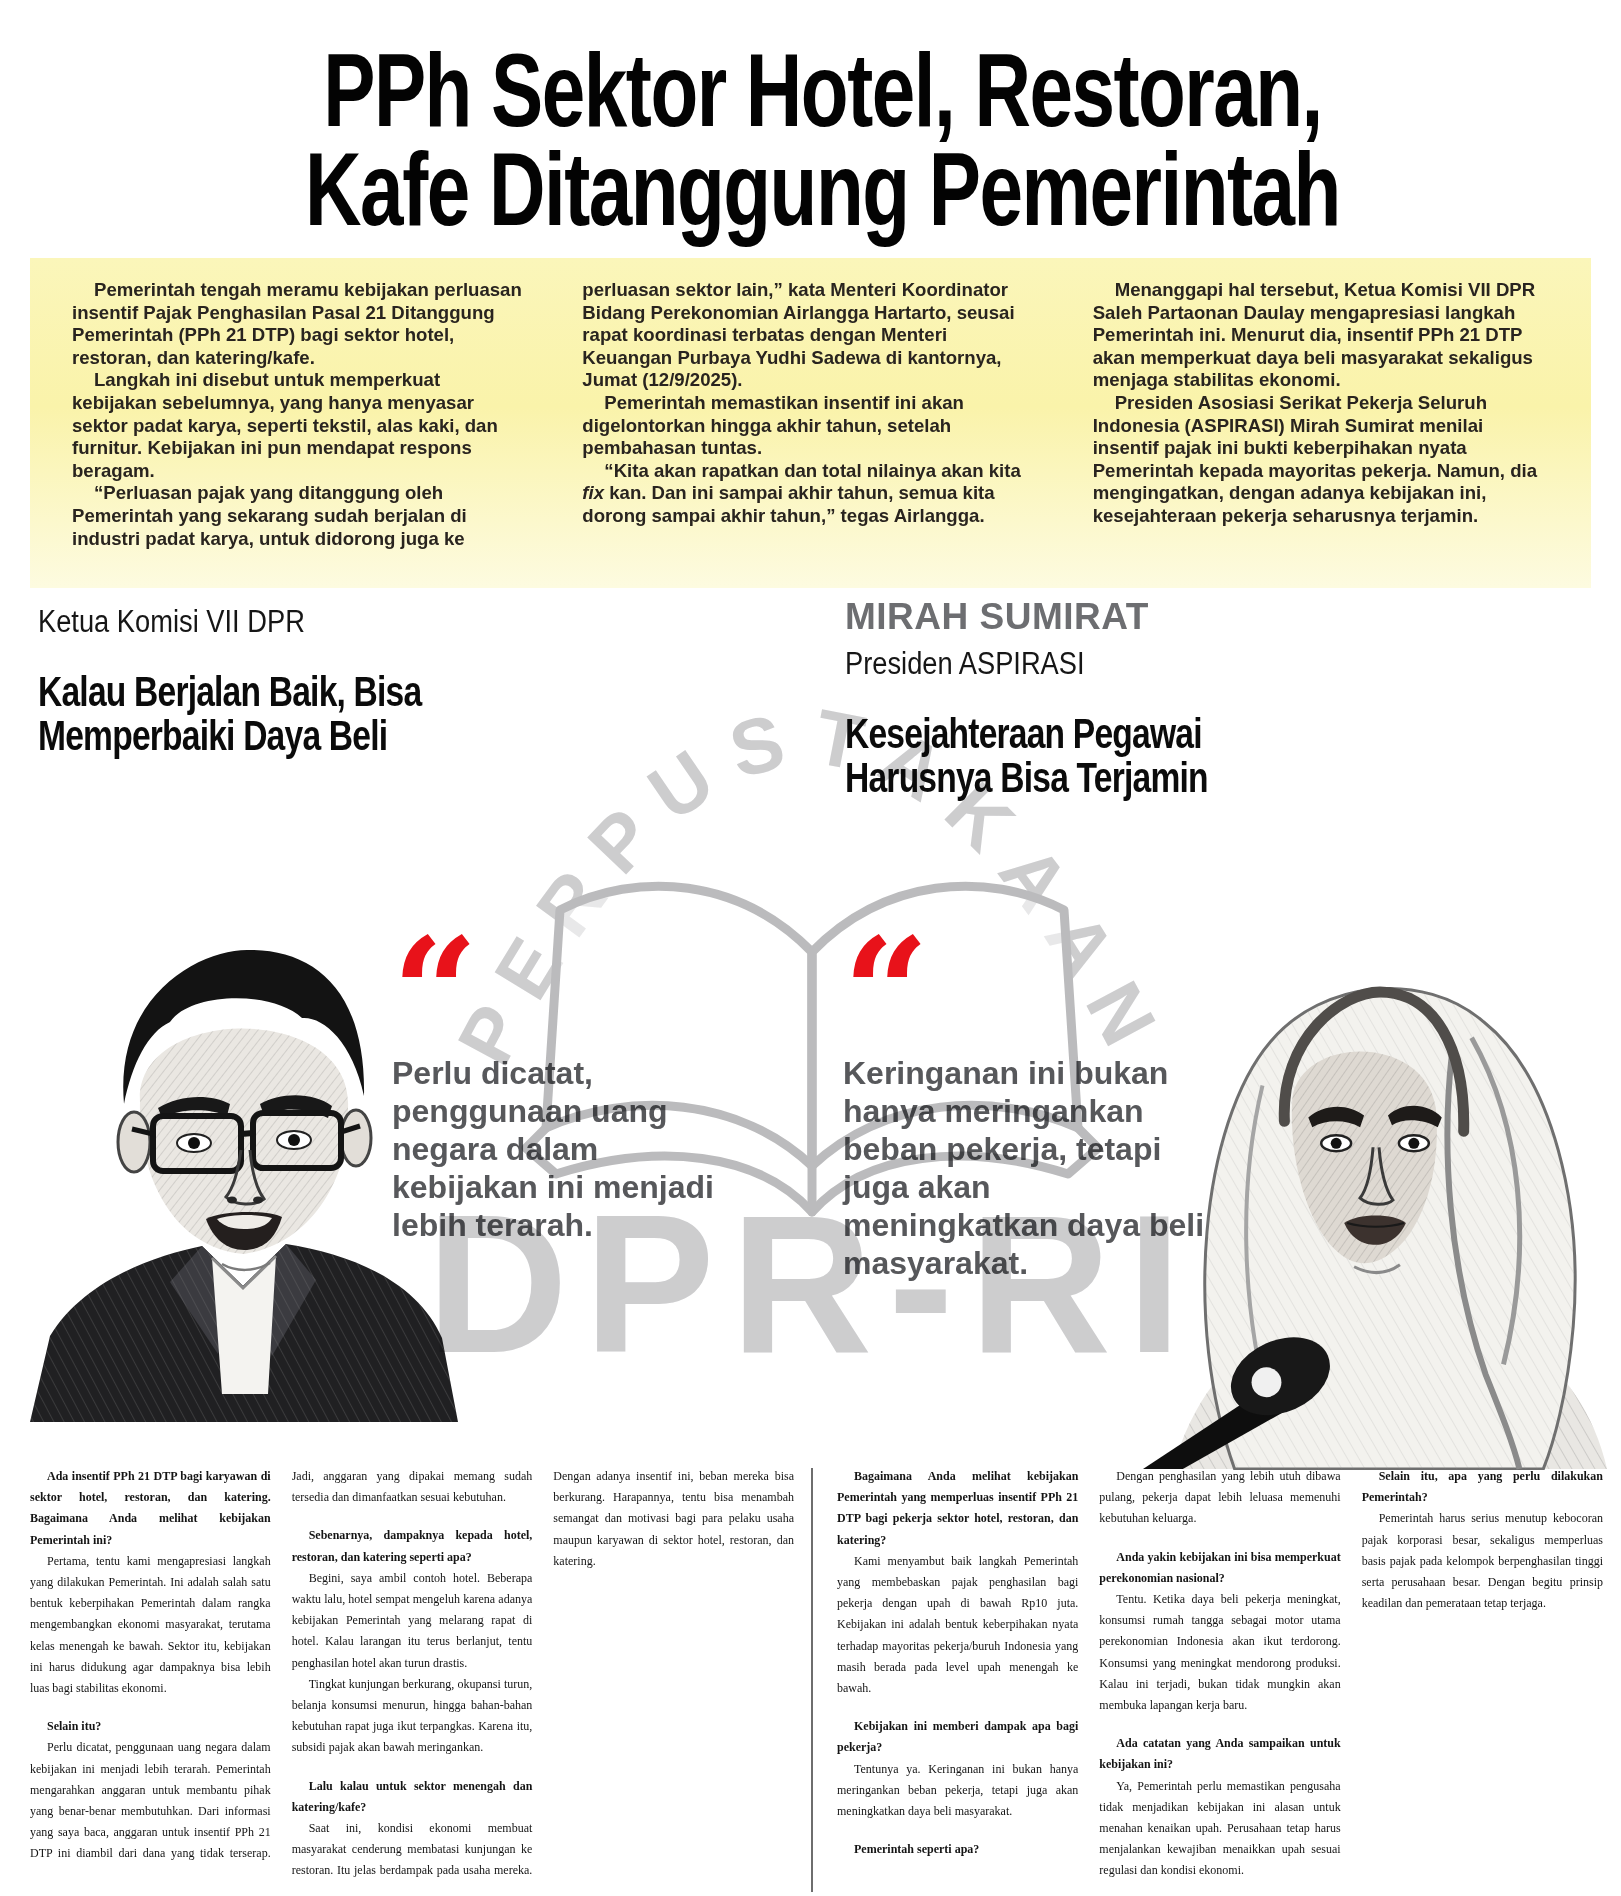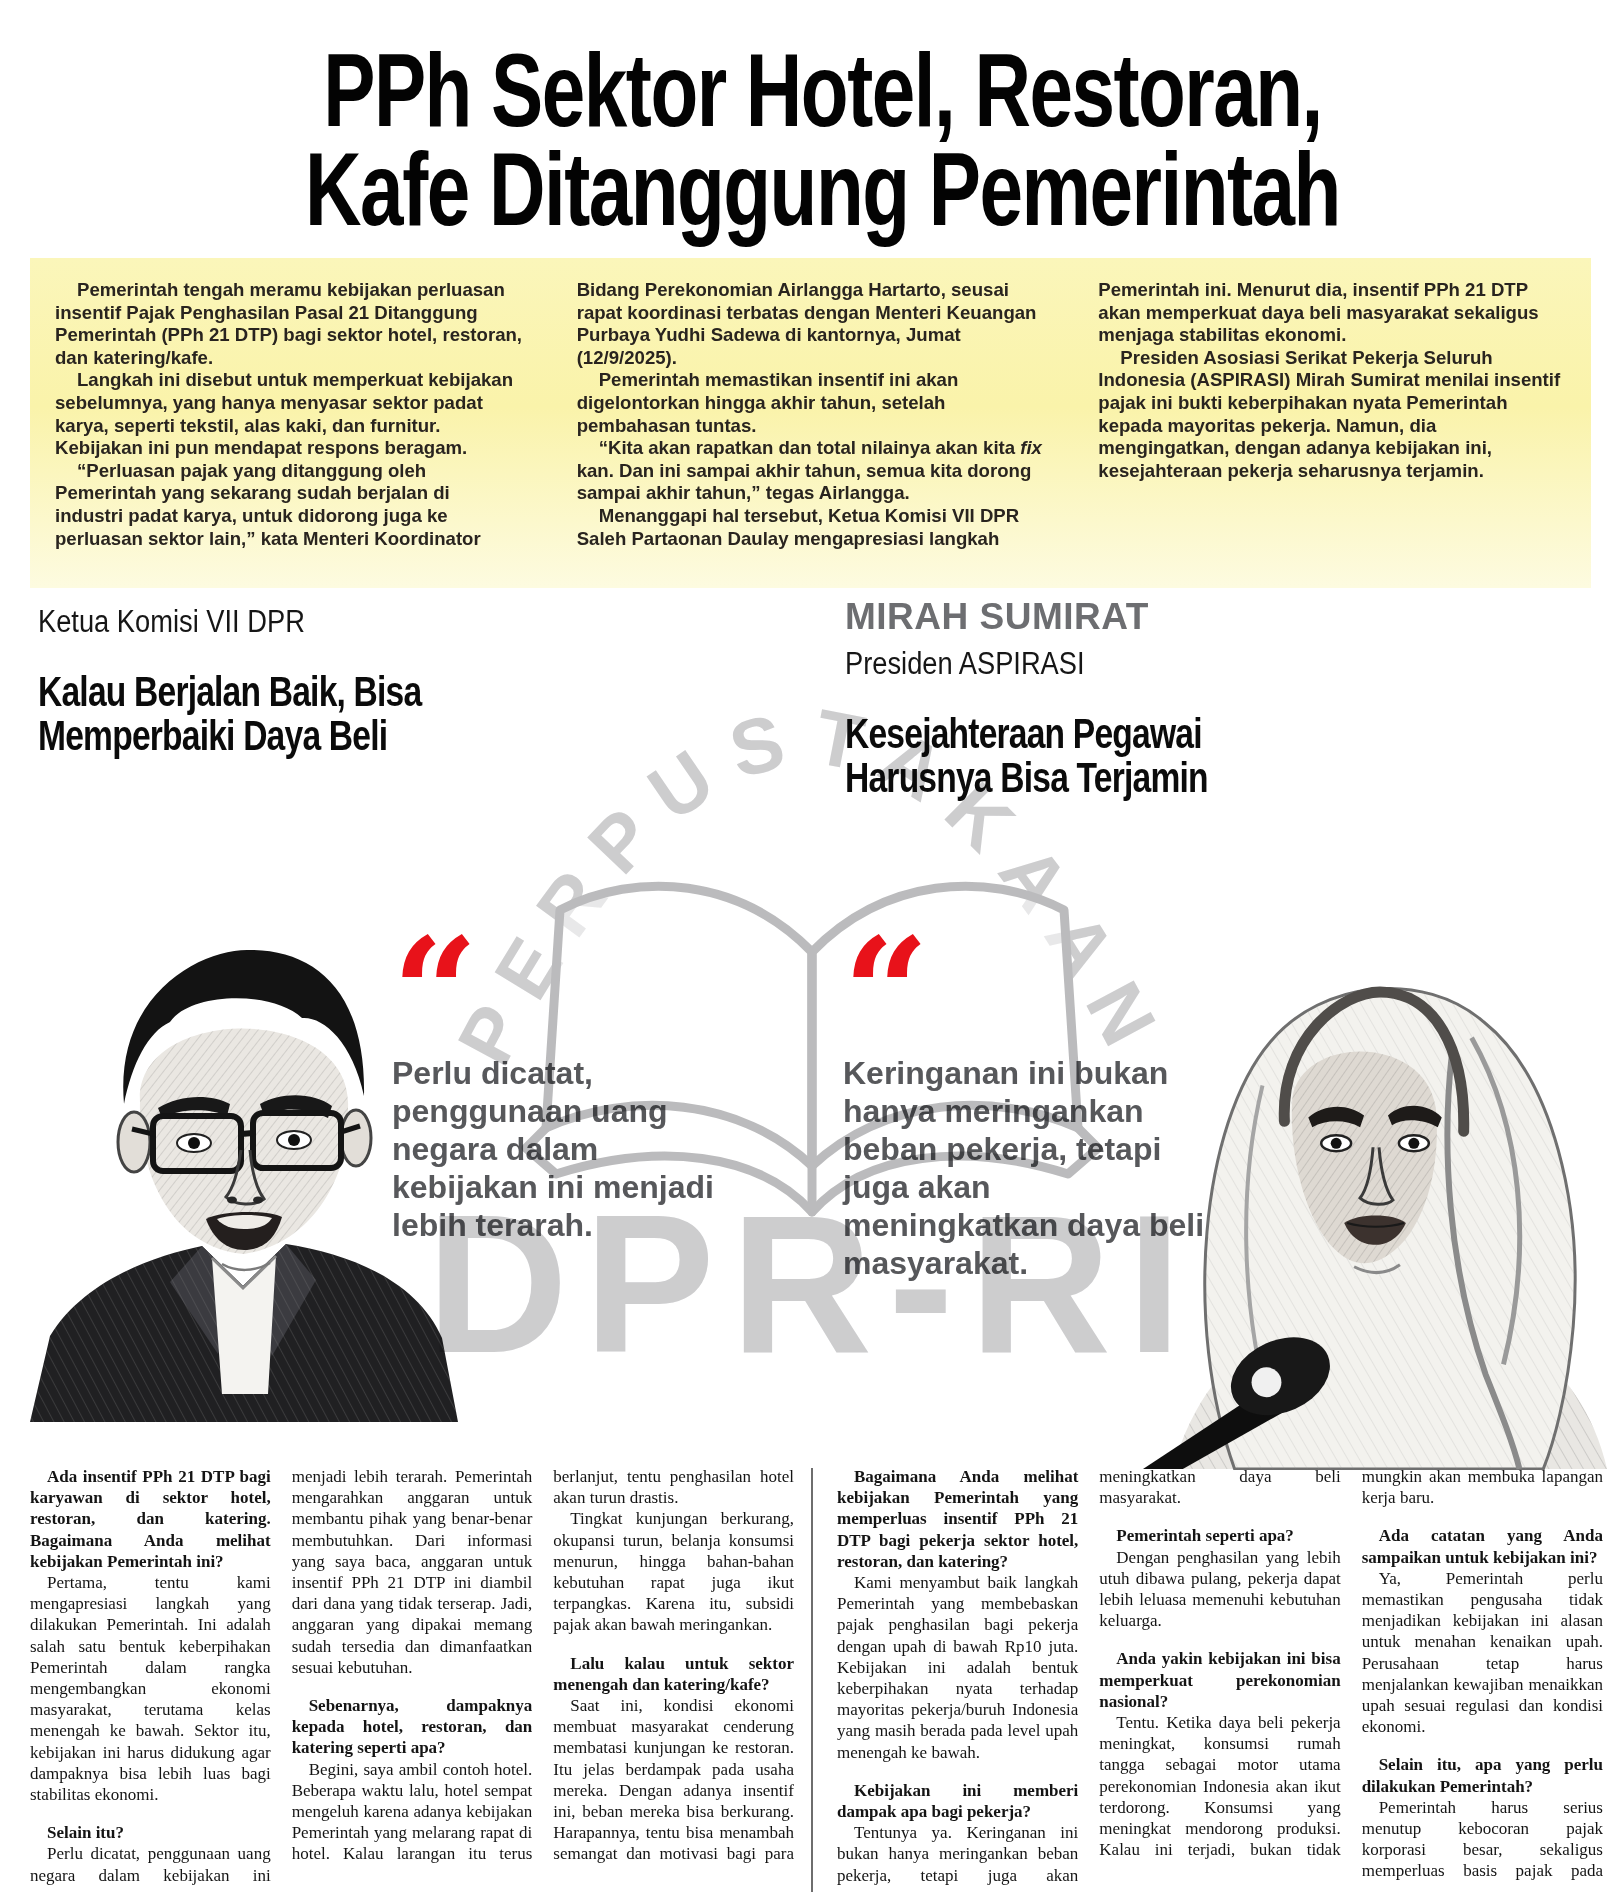--- a/index.html
+++ b/index.html
@@ -19,21 +19,21 @@
   
   .headline{position:absolute;top:30px;left:0;width:100%;text-align:center;z-index:3;}
   .headline-line{
     display:block;font-weight:700;font-size:103px;line-height:.96;color:#030303;
     transform:scaleX(.76);transform-origin:50% 0;letter-spacing:-2px;white-space:nowrap;
   }
   
   .intro{
     position:absolute;left:30px;top:258px;width:1561px;height:330px;z-index:3;
     background:linear-gradient(180deg,#fbf6ba 0%,#faf3aa 45%,#fdfbe0 100%);
-    padding:21px 25px;column-count:3;column-gap:54px;column-fill:auto;overflow:hidden;
+    padding:21px 42px;column-count:3;column-gap:54px;column-fill:auto;overflow:hidden;
   }
   .intro p{margin:0;text-indent:22px;font-weight:700;font-size:18.6px;line-height:22.6px;color:#29241f;}
   
   .profile{position:absolute;top:596px;z-index:3;}
   .profile.left{left:38px;}
   .profile.right{left:845px;}
   .profile-name{font-weight:700;font-size:37px;letter-spacing:.5px;color:var(--name-gray);white-space:nowrap;}
   .profile-role{margin-top:8px;font-weight:400;font-size:31px;color:#161616;transform:scaleX(.88);transform-origin:0 0;white-space:nowrap;}
   .profile-headline{margin-top:30px;font-weight:700;color:#0b0b0b;font-size:42px;line-height:1.05;letter-spacing:-1px;}
   .profile-headline span{display:block;transform:scaleX(.8);transform-origin:0 0;white-space:nowrap;}
@@ -54,21 +54,21 @@
   
   .watermark{
     position:absolute;left:0;top:0;width:1621px;height:1896px;z-index:6;
     pointer-events:none;mix-blend-mode:multiply;opacity:.88;
   }
   .wm-arc{fill:var(--wm-gray);font-family:"Liberation Sans",sans-serif;font-weight:700;}
   .wm-org{fill:var(--wm-gray);font-family:"Liberation Sans",sans-serif;font-weight:700;}
   
   .iv{
     position:absolute;top:1466px;height:428px;z-index:3;
-    font-family:"Liberation Serif",serif;font-size:17px;line-height:21.2px;
+    font-family:"Liberation Serif",serif;font-size:12px;line-height:21.2px;
     text-align:justify;color:#141414;
     column-count:3;column-gap:21px;column-fill:auto;overflow:hidden;
   }
   .iv.left{left:30px;width:764px;}
   .iv.right{left:837px;width:766px;}
   .iv p{margin:0;text-indent:17px;}
   .iv p.q{font-weight:700;margin-top:17px;}
   .iv p:first-child{margin-top:0;}
   .center-rule{position:absolute;left:811px;top:1468px;width:2px;height:424px;background:#6e6e6e;z-index:3;}
 </style>

